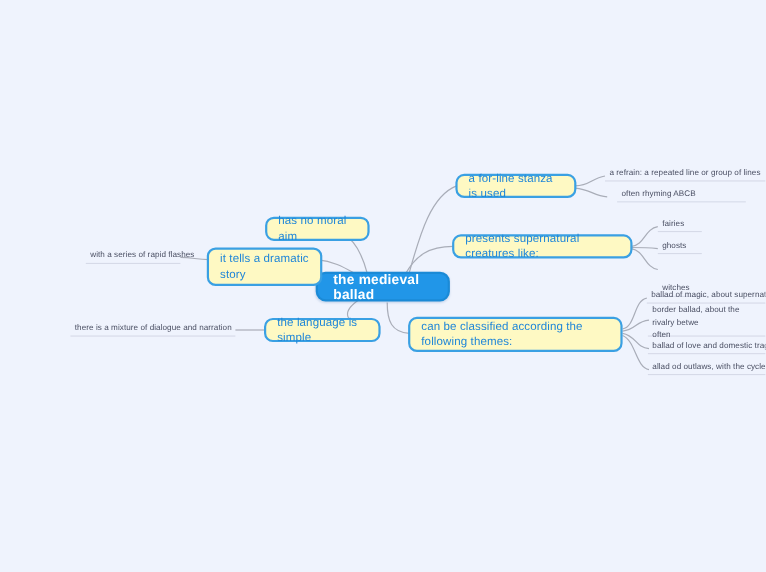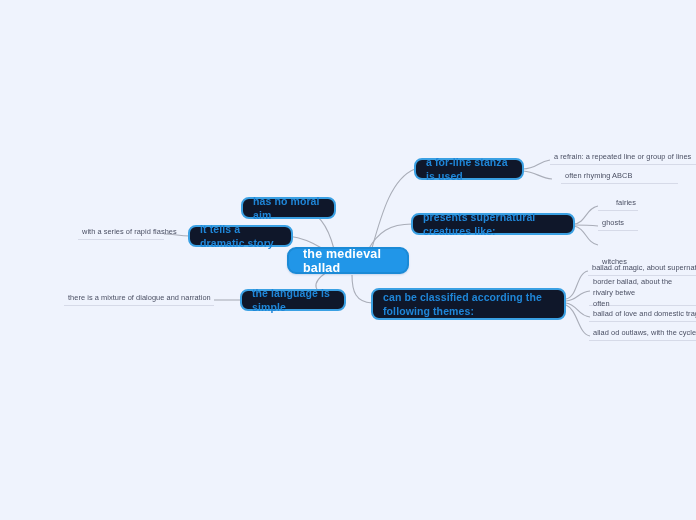--- a/index.html
+++ b/index.html
@@ -42,25 +42,25 @@
     color: #ffffff;
     font-weight: bold;
     font-size: 12.5px;
     letter-spacing: 0.2px;
     padding: 0 14px;
     justify-content: flex-end;
     box-shadow: 0 1px 2px rgba(30,90,160,0.18);
   }
   
   .branch {
-    background: #0f172a;
+    background: #fef9c3;
     border: 2px solid #3aa0e3;
     border-radius: 8px;
     color: #1f86d8;
-    font-weight: bold;
+    font-weight: normal;
     font-size: 10.5px;
     letter-spacing: 0.1px;
     padding: 0 10px;
     line-height: 1.35;
   }
   .branch.multiline {
     align-items: center;
   }
   
   .leaf {
@@ -132,37 +132,37 @@
   </div>
 
   <div class="node leaf" style="left:561px; top:171px; width:117px; height:13px;align-items:center;">
     <span>often rhyming ABCB</span>
   </div>
 
   <div class="node branch" style="left:411px; top:213px; width:164px; height:22px;">
     <span>presents supernatural creatures like:</span>
   </div>
 
-  <div class="node leaf" style="left:598px; top:198px; width:40px; height:13px;justify-content:flex-end;">
+  <div class="node leaf" style="left:598px; top:198px; width:40px; height:13px;">
     <span>fairies</span>
   </div>
 
   <div class="node leaf" style="left:598px; top:218px; width:40px; height:13px;">
     <span>ghosts</span>
   </div>
 
   <div class="node leaf" style="left:598px; top:237px; width:42px; height:13px;margin-top:20px;">
     <span>witches</span>
   </div>
 
   <div class="node branch" style="left:241px; top:197px; width:95px; height:22px;">
     <span>has no moral aim</span>
   </div>
 
-  <div class="node branch" style="left:188px; top:225px; width:105px; height:22px;">
+  <div class="node branch" style="left:188px; top:225px; width:105px; height:35px;">
     <span>it tells a dramatic story</span>
   </div>
 
   <div class="node leaf" style="left:78px; top:227px; width:86px; height:13px;">
     <span>with a series of rapid flashes</span>
   </div>
 
   <div class="node branch" style="left:240px; top:289px; width:106px; height:22px;">
     <span>the language is simple</span>
   </div>

